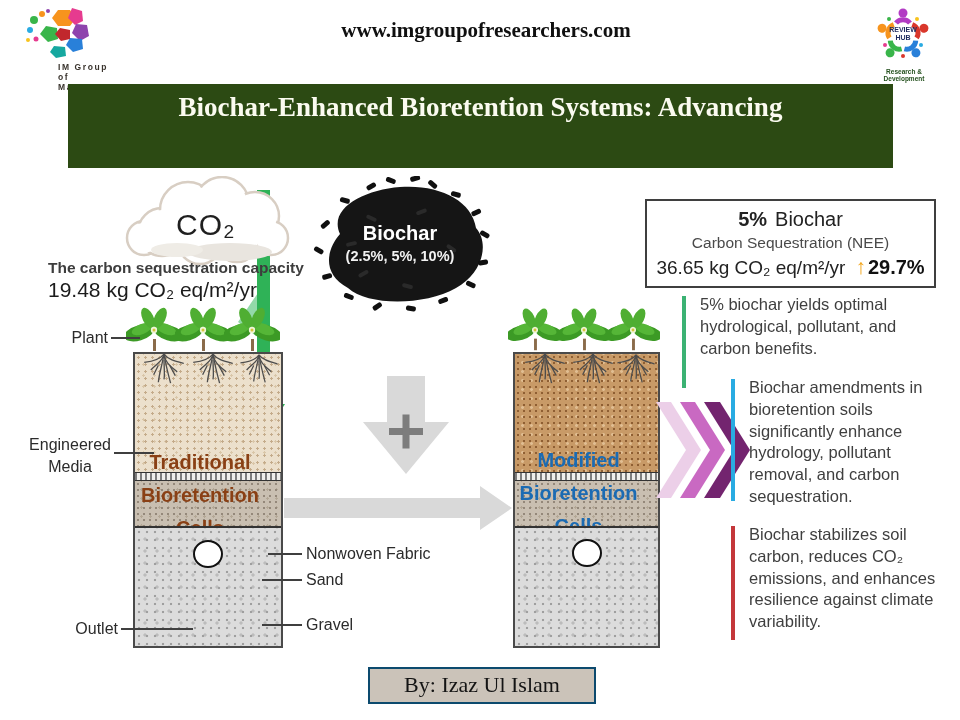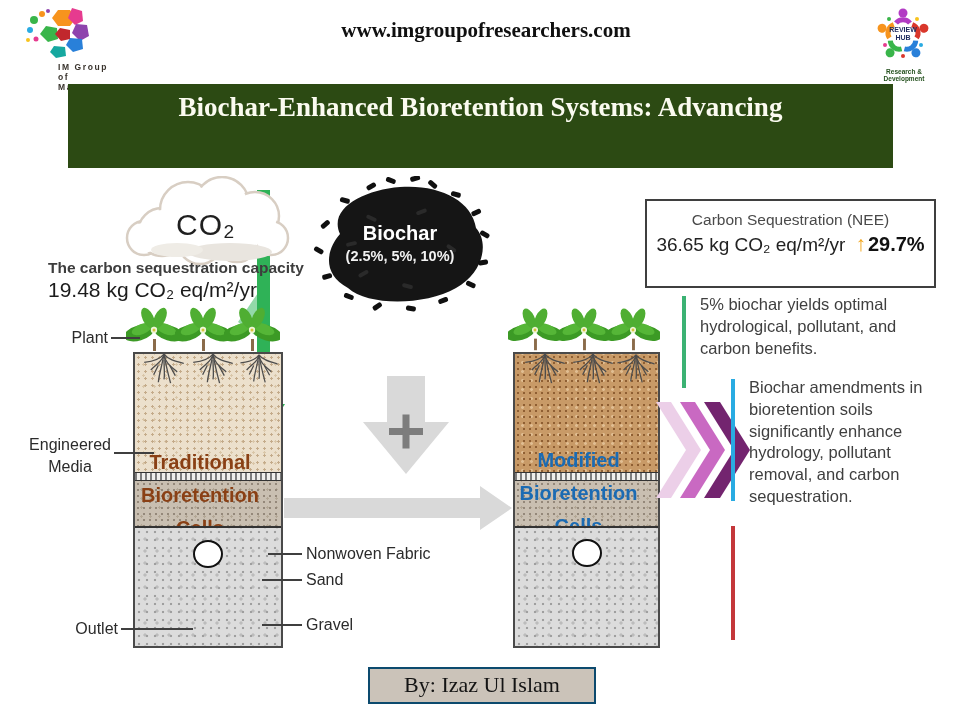--- a/index.html
+++ b/index.html
@@ -285,20 +285,23 @@
       <rect x="26" y="52" width="34" height="7"></rect>
       <rect x="39.5" y="38.5" width="7" height="34"></rect>
     </g>
   </svg>
 
   <svg class="abs" style="left:284px;top:486px;" width="228" height="44" viewBox="0 0 228 44">
     <polygon points="0,12 196,12 196,0 228,22 196,44 196,32 0,32" fill="#d9d9d9"></polygon>
   </svg>
 
   <div class="abs" id="result-box">
+    <div id="result-line1">
+      <span class="pct">5%</span><span>Biochar</span>
+    </div>
     <div id="result-line2">Carbon Sequestration (NEE)</div>
     <div id="result-line3">
       <span>36.65 kg CO₂ eq/m²/yr</span><span id="up-arrow">↑</span><span id="increase">29.7%</span>
     </div>
   </div>
 
   <div class="abs cell" style="left:513px;top:352px;width:147px;height:296px;">
     <div class="media-mod">
       <div class="cell-title" id="mod-title">
         <div>Modified</div>
@@ -338,16 +341,17 @@
     <path d="M48,2 h16 l30,48 l-30,48 h-16 l30,-48 z" fill="#73246f"></path>
   </svg>
 
   <div class="abs accent-bar" style="left:682px;top:296px;height:92px;background:#3bb273;"></div>
   <div class="abs note-text" style="left:700px;top:294px;width:214px;">5% biochar yields optimal hydrological, pollutant, and carbon benefits.</div>
 
   <div class="abs accent-bar" style="left:731px;top:379px;height:122px;background:#29abe2;"></div>
   <div class="abs note-text" style="left:749px;top:377px;width:184px;">Biochar amendments in bioretention soils significantly enhance hydrology, pollutant removal, and carbon sequestration.</div>
 
   <div class="abs accent-bar" style="left:731px;top:526px;height:114px;background:#c4373a;"></div>
+  <div class="abs note-text" style="left:749px;top:524px;width:202px;">Biochar stabilizes soil carbon, reduces CO₂ emissions, and enhances resilience against climate variability.</div>
 
   <div class="abs" id="author-badge">By: Izaz Ul Islam</div>
 
 </div>
 
 </body></html>

